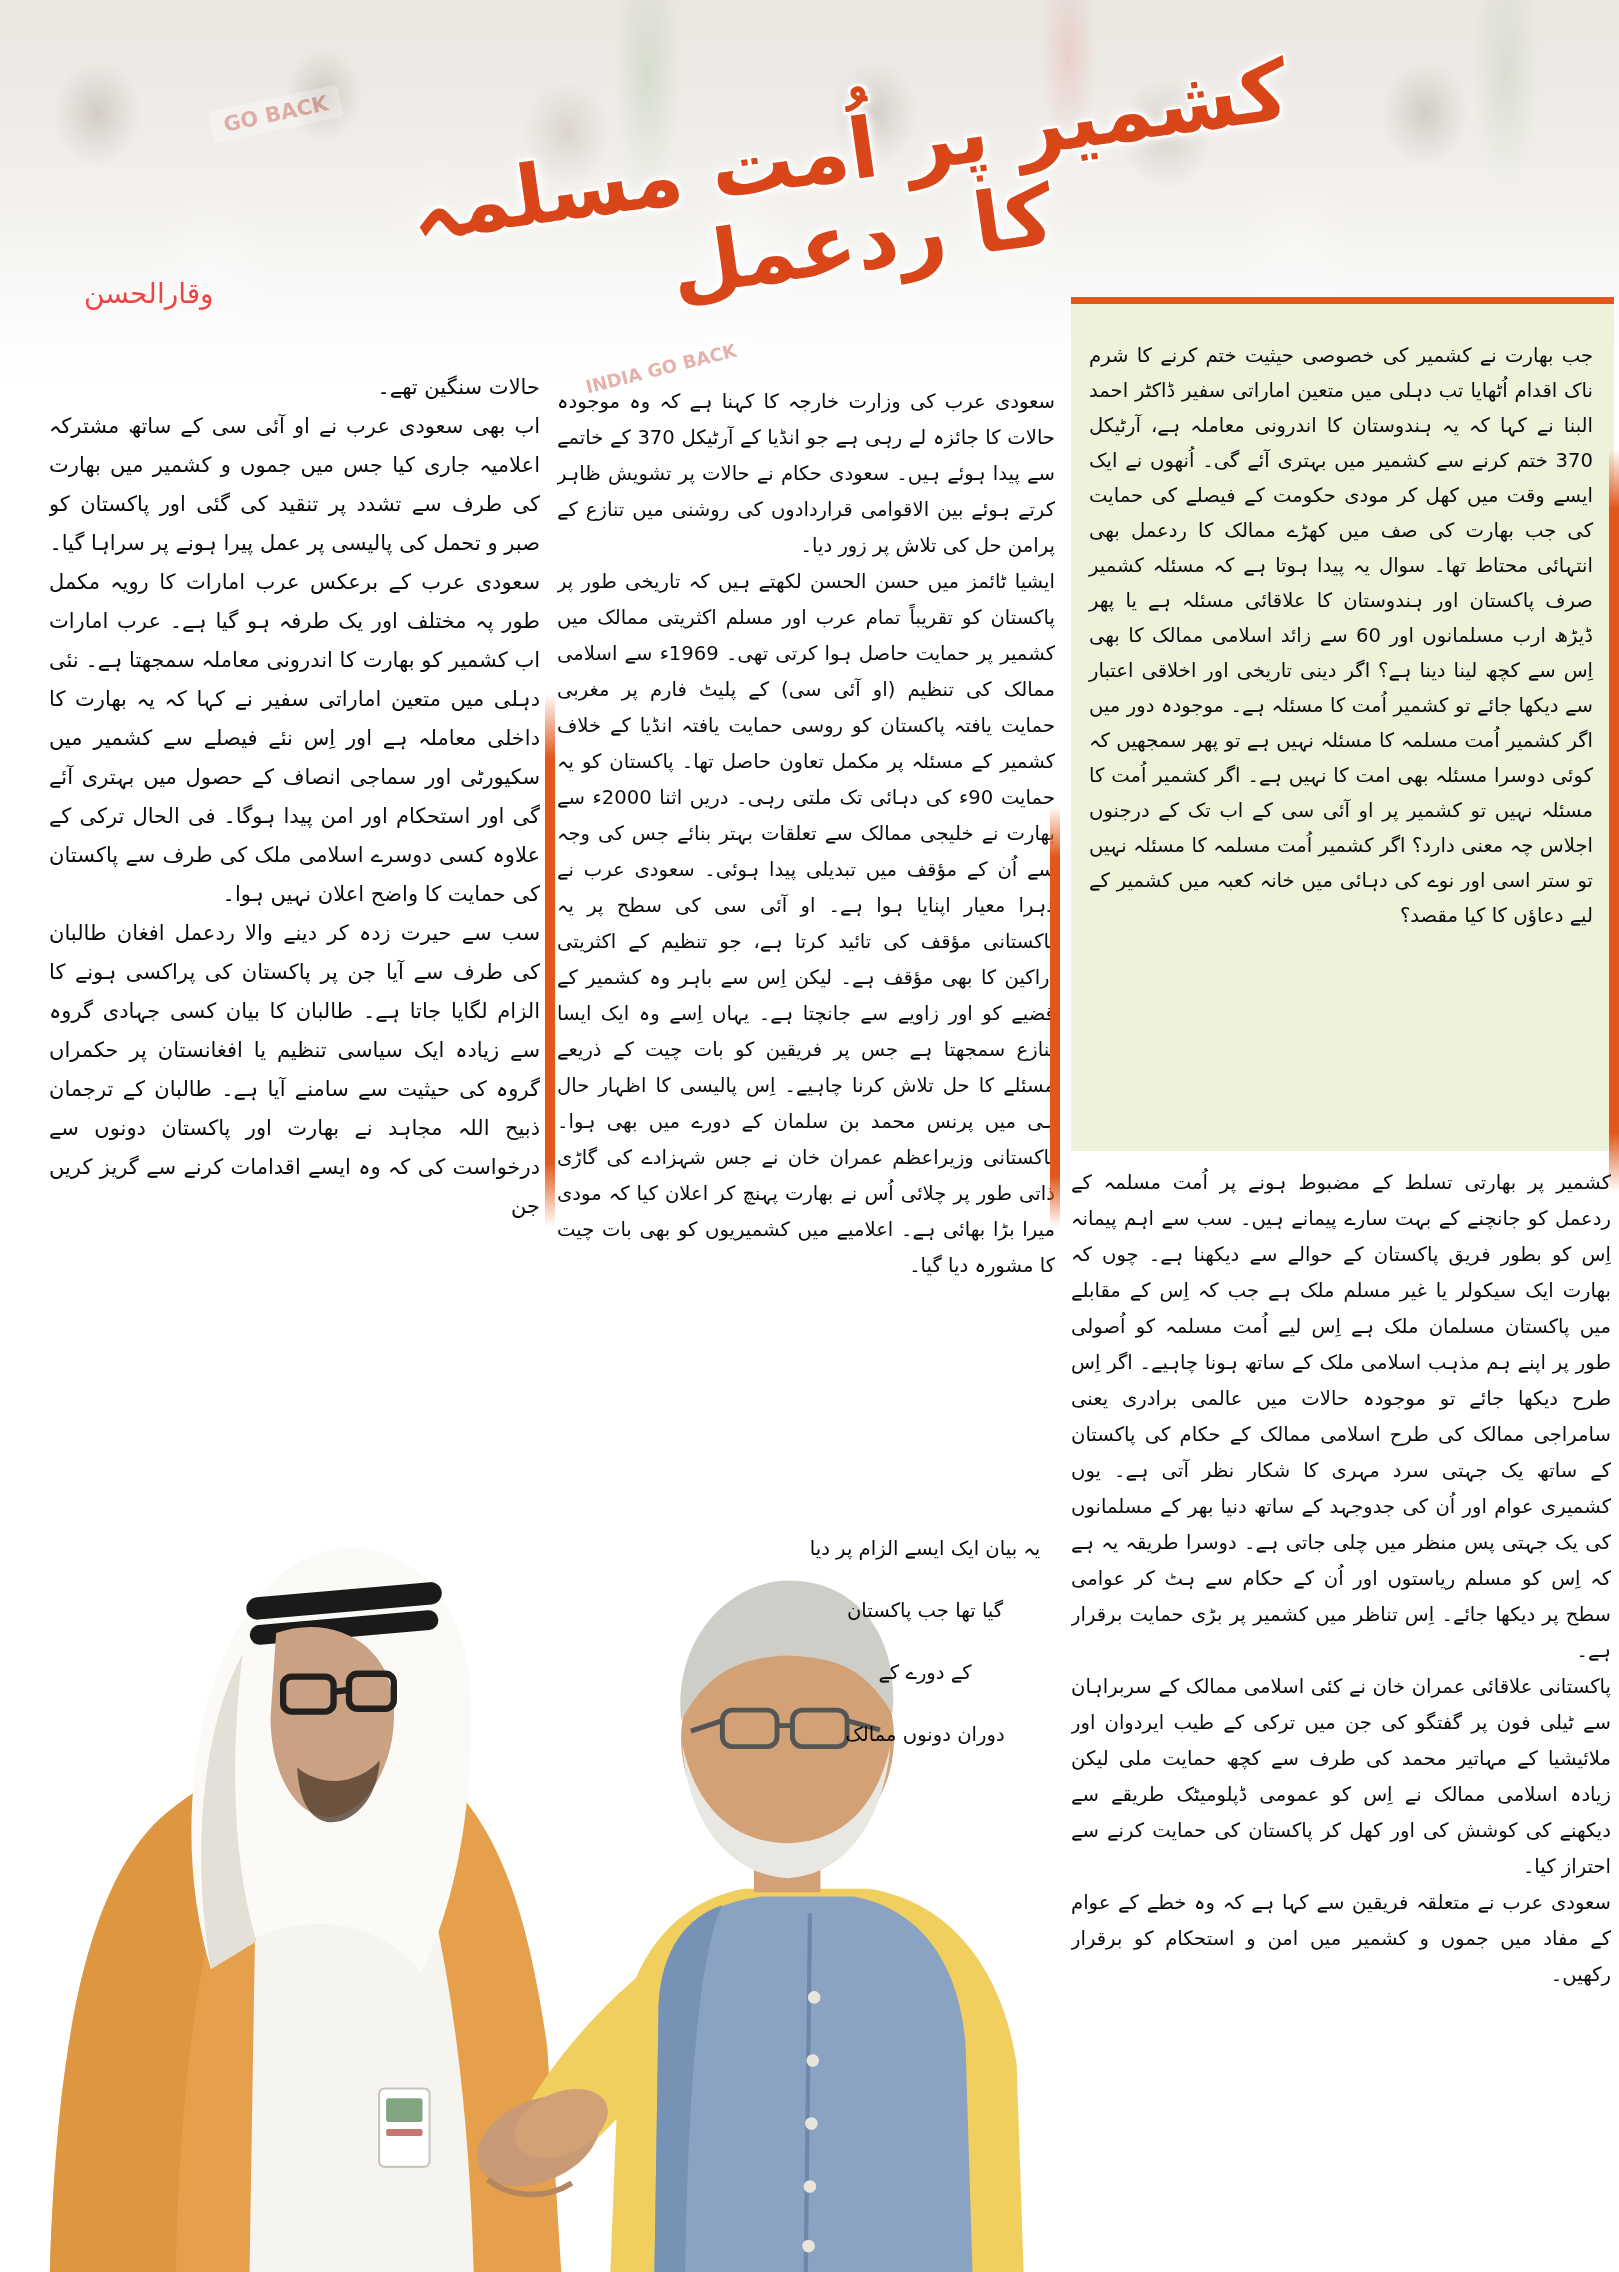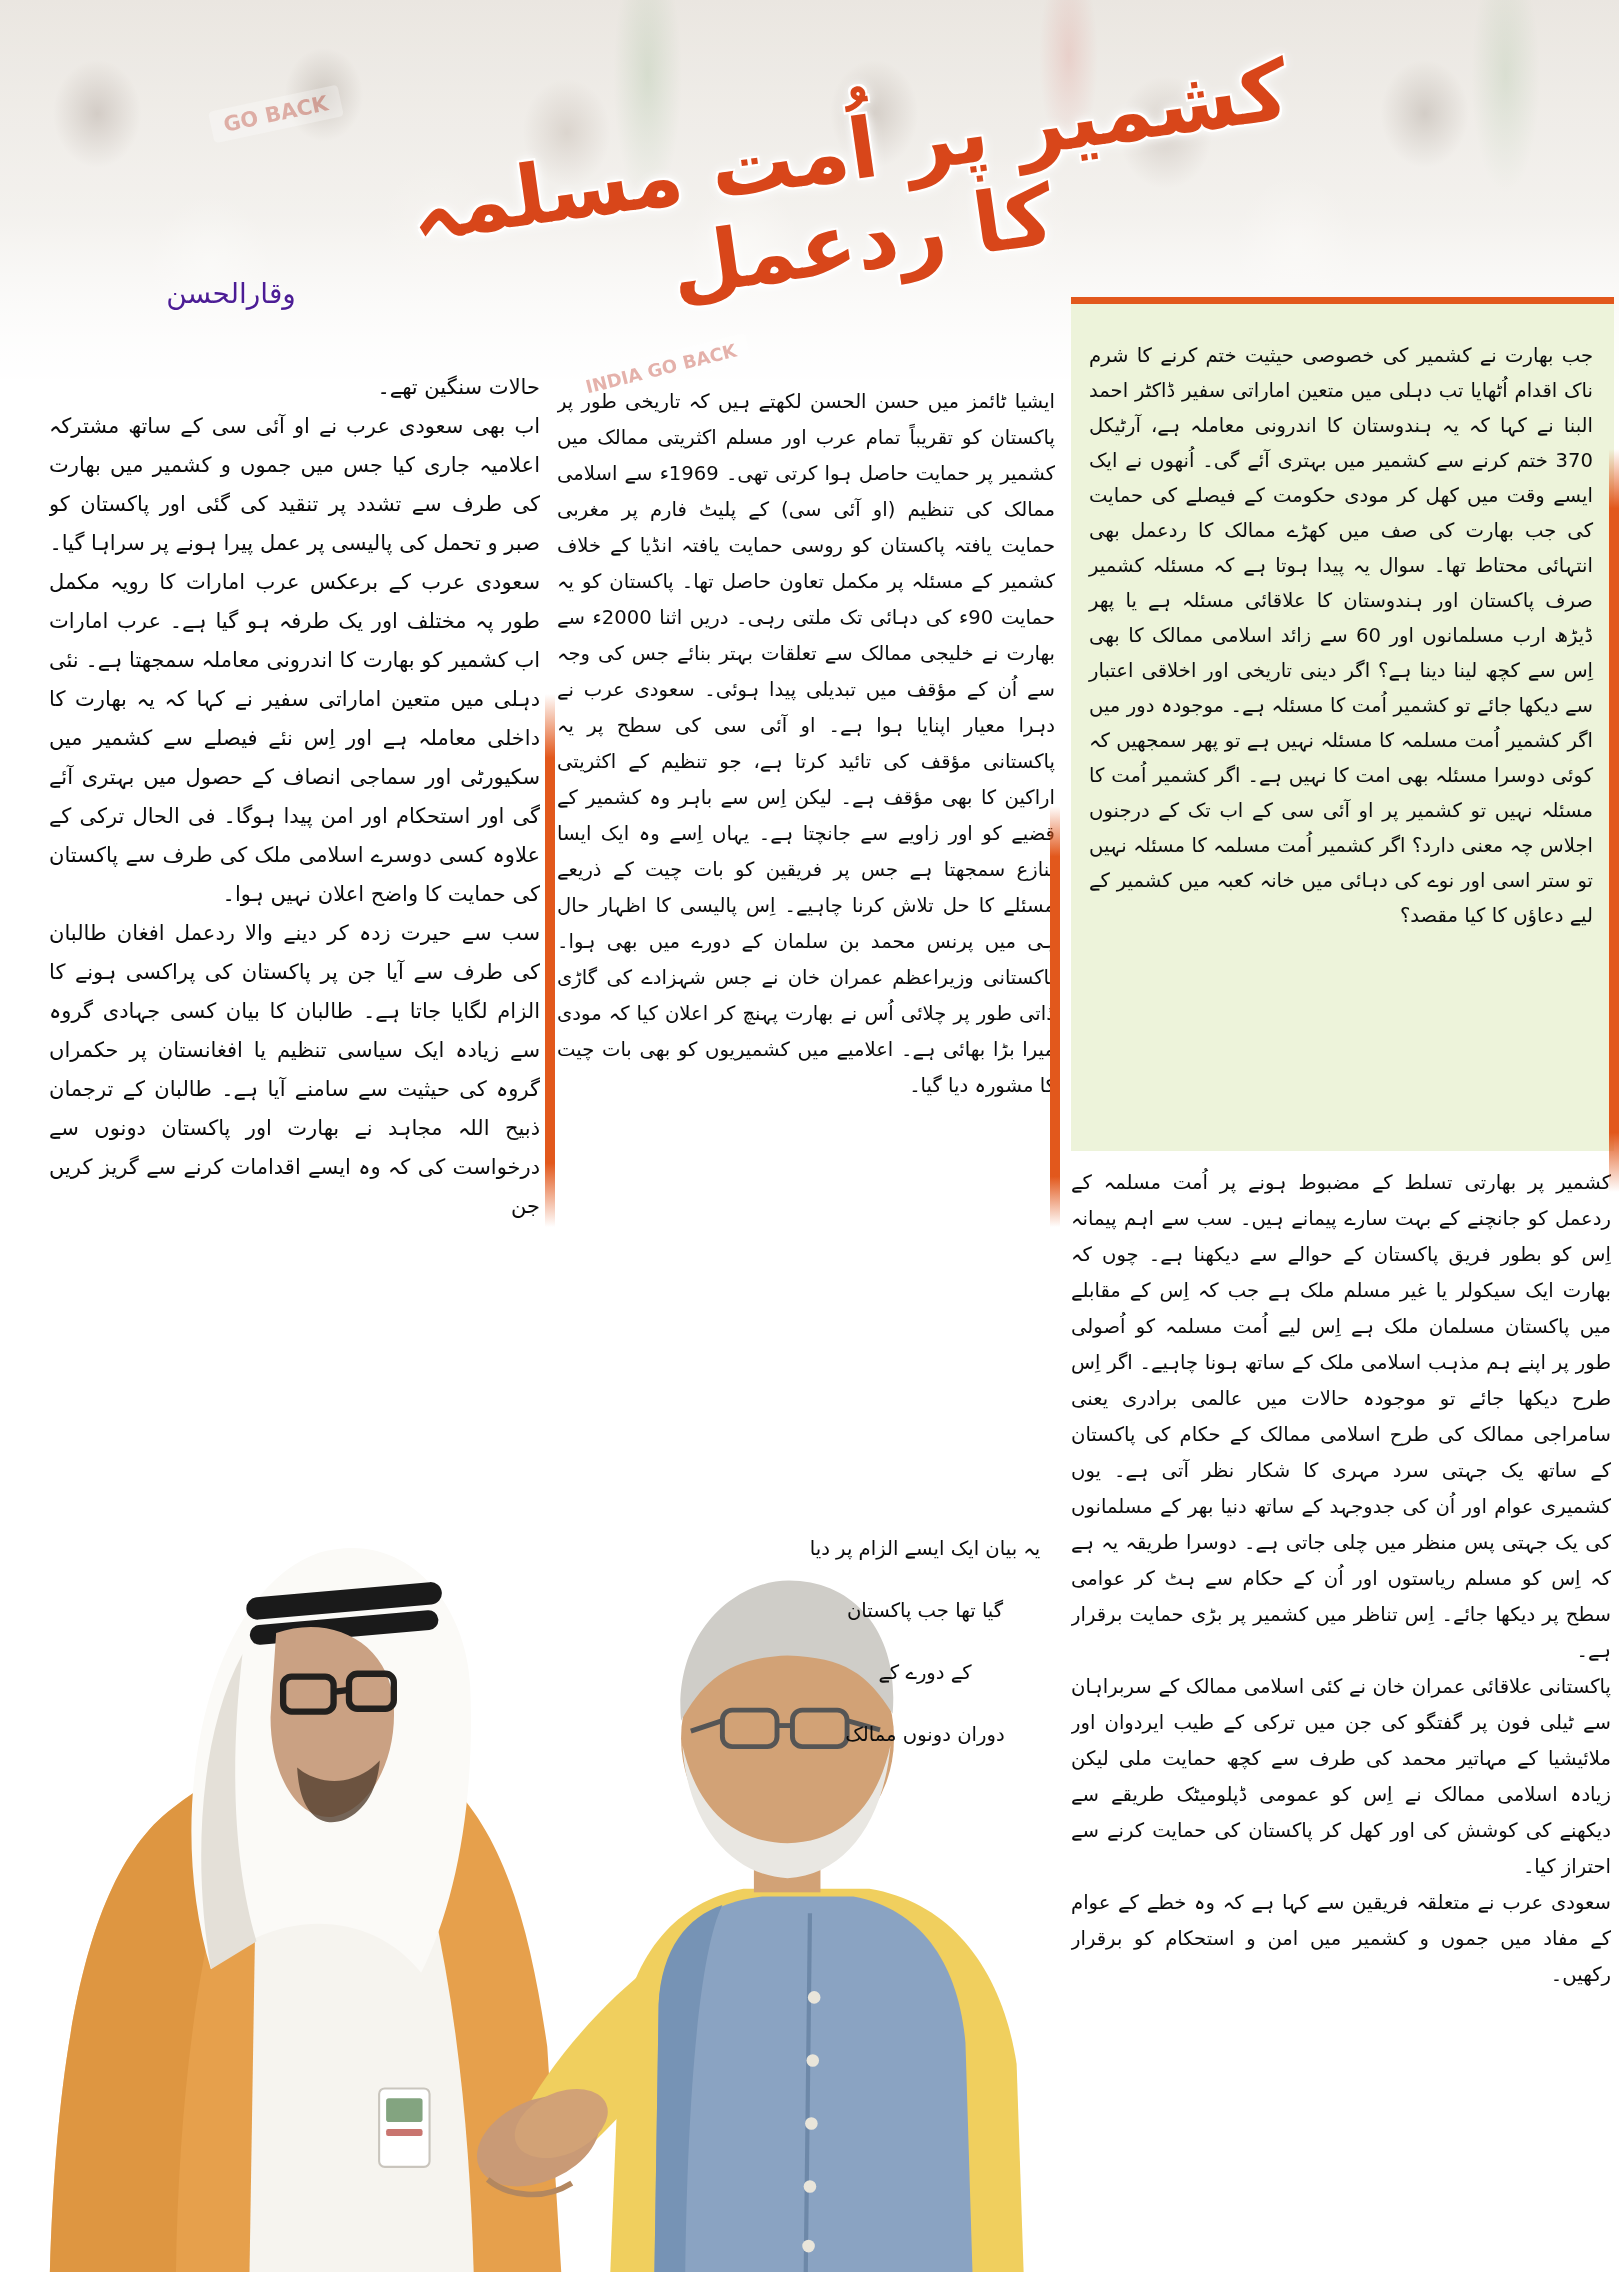--- a/index.html
+++ b/index.html
@@ -58,21 +58,21 @@
     position:absolute; left:365px; top:84px; width:981px; height:224px;
     display:flex; align-items:center; justify-content:center;
     transform:rotate(-8deg);
     color:var(--title-orange);
     font-size:83px; font-weight:bold; letter-spacing:0.7px; text-align:center;
     text-shadow:0 0 4.2px #fff, 0 0 9.8px #fff, 0 0 15.4px #fff, 2.1px 2.1px 0 #fff, -2.1px 2.1px 0 #fff, 2.1px -2.1px 0 #fff, -2.1px -2.1px 0 #fff;
     z-index:6; line-height:1.1;
   }
   .author{
     position:absolute; left:84px; top:277px; width:294px;
-    font-size:28px; color:#4c1d95; z-index:6; text-align:center;
+    font-size:28px; color:#ef4444; z-index:6; text-align:left;
     text-shadow:0 0 4.2px #fff, 0 0 7px #fff;
   }
   
   .urdu{
     direction:rtl; text-align:justify; color:#0c0c0c;
   }
   .urdu p{ margin:0; }
   .col-left{
     position:absolute; left:49px; top:368px; width:491px; height:1129px; overflow:hidden;
     font-size:21px; line-height:39px; z-index:5;
@@ -135,20 +135,21 @@
     <p>جب بھارت نے کشمیر کی خصوصی حیثیت ختم کرنے کا شرم ناک اقدام اُٹھایا تب دہلی میں متعین اماراتی سفیر ڈاکٹر احمد البنا نے کہا کہ یہ ہندوستان کا اندرونی معاملہ ہے، آرٹیکل 370 ختم کرنے سے کشمیر میں بہتری آئے گی۔ اُنھوں نے ایک ایسے وقت میں کھل کر مودی حکومت کے فیصلے کی حمایت کی جب بھارت کی صف میں کھڑے ممالک کا ردعمل بھی انتہائی محتاط تھا۔ سوال یہ پیدا ہوتا ہے کہ مسئلہ کشمیر صرف پاکستان اور ہندوستان کا علاقائی مسئلہ ہے یا پھر ڈیڑھ ارب مسلمانوں اور 60 سے زائد اسلامی ممالک کا بھی اِس سے کچھ لینا دینا ہے؟ اگر دینی تاریخی اور اخلاقی اعتبار سے دیکھا جائے تو کشمیر اُمت کا مسئلہ ہے۔ موجودہ دور میں اگر کشمیر اُمت مسلمہ کا مسئلہ نہیں ہے تو پھر سمجھیں کہ کوئی دوسرا مسئلہ بھی امت کا نہیں ہے۔ اگر کشمیر اُمت کا مسئلہ نہیں تو کشمیر پر او آئی سی کے اب تک کے درجنوں اجلاس چہ معنی دارد؟ اگر کشمیر اُمت مسلمہ کا مسئلہ نہیں تو ستر اسی اور نوے کی دہائی میں خانہ کعبہ میں کشمیر کے لیے دعاؤں کا کیا مقصد؟</p>
   </div>
 
   <div class="col-right-body urdu">
     <p>کشمیر پر بھارتی تسلط کے مضبوط ہونے پر اُمت مسلمہ کے ردعمل کو جانچنے کے بہت سارے پیمانے ہیں۔ سب سے اہم پیمانہ اِس کو بطور فریق پاکستان کے حوالے سے دیکھنا ہے۔ چوں کہ بھارت ایک سیکولر یا غیر مسلم ملک ہے جب کہ اِس کے مقابلے میں پاکستان مسلمان ملک ہے اِس لیے اُمت مسلمہ کو اُصولی طور پر اپنے ہم مذہب اسلامی ملک کے ساتھ ہونا چاہیے۔ اگر اِس طرح دیکھا جائے تو موجودہ حالات میں عالمی برادری یعنی سامراجی ممالک کی طرح اسلامی ممالک کے حکام کی پاکستان کے ساتھ یک جہتی سرد مہری کا شکار نظر آتی ہے۔ یوں کشمیری عوام اور اُن کی جدوجہد کے ساتھ دنیا بھر کے مسلمانوں کی یک جہتی پس منظر میں چلی جاتی ہے۔ دوسرا طریقہ یہ ہے کہ اِس کو مسلم ریاستوں اور اُن کے حکام سے ہٹ کر عوامی سطح پر دیکھا جائے۔ اِس تناظر میں کشمیر پر بڑی حمایت برقرار ہے۔</p>
     <p>پاکستانی علاقائی عمران خان نے کئی اسلامی ممالک کے سربراہان سے ٹیلی فون پر گفتگو کی جن میں ترکی کے طیب ایردوان اور ملائیشیا کے مہاتیر محمد کی طرف سے کچھ حمایت ملی لیکن زیادہ اسلامی ممالک نے اِس کو عمومی ڈپلومیٹک طریقے سے دیکھنے کی کوشش کی اور کھل کر پاکستان کی حمایت کرنے سے احتراز کیا۔</p>
     <p>سعودی عرب نے متعلقہ فریقین سے کہا ہے کہ وہ خطے کے عوام کے مفاد میں جموں و کشمیر میں امن و استحکام کو برقرار رکھیں۔</p>
   </div>
 
   <div class="col-mid urdu">
+    <p>سعودی عرب کی وزارت خارجہ کا کہنا ہے کہ وہ موجودہ حالات کا جائزہ لے رہی ہے جو انڈیا کے آرٹیکل 370 کے خاتمے سے پیدا ہوئے ہیں۔ سعودی حکام نے حالات پر تشویش ظاہر کرتے ہوئے بین الاقوامی قراردادوں کی روشنی میں تنازع کے پرامن حل کی تلاش پر زور دیا۔</p>
     <p>ایشیا ٹائمز میں حسن الحسن لکھتے ہیں کہ تاریخی طور پر پاکستان کو تقریباً تمام عرب اور مسلم اکثریتی ممالک میں کشمیر پر حمایت حاصل ہوا کرتی تھی۔ 1969ء سے اسلامی ممالک کی تنظیم (او آئی سی) کے پلیٹ فارم پر مغربی حمایت یافتہ پاکستان کو روسی حمایت یافتہ انڈیا کے خلاف کشمیر کے مسئلہ پر مکمل تعاون حاصل تھا۔ پاکستان کو یہ حمایت 90ء کی دہائی تک ملتی رہی۔ دریں اثنا 2000ء سے بھارت نے خلیجی ممالک سے تعلقات بہتر بنائے جس کی وجہ سے اُن کے مؤقف میں تبدیلی پیدا ہوئی۔ سعودی عرب نے دہرا معیار اپنایا ہوا ہے۔ او آئی سی کی سطح پر یہ پاکستانی مؤقف کی تائید کرتا ہے، جو تنظیم کے اکثریتی اراکین کا بھی مؤقف ہے۔ لیکن اِس سے باہر وہ کشمیر کے قضیے کو اور زاویے سے جانچتا ہے۔ یہاں اِسے وہ ایک ایسا تنازع سمجھتا ہے جس پر فریقین کو بات چیت کے ذریعے مسئلے کا حل تلاش کرنا چاہیے۔ اِس پالیسی کا اظہار حال ہی میں پرنس محمد بن سلمان کے دورے میں بھی ہوا۔ پاکستانی وزیراعظم عمران خان نے جس شہزادے کی گاڑی ذاتی طور پر چلائی اُس نے بھارت پہنچ کر اعلان کیا کہ مودی میرا بڑا بھائی ہے۔ اعلامیے میں کشمیریوں کو بھی بات چیت کا مشورہ دیا گیا۔</p>
   </div>
 
   <div class="mid-wrap urdu">
     <div>یہ بیان ایک ایسے الزام پر دیا</div>
     <div>گیا تھا جب پاکستان</div>
     <div>کے دورے کے</div>
     <div>دوران دونوں ممالک</div>
   </div>
 

